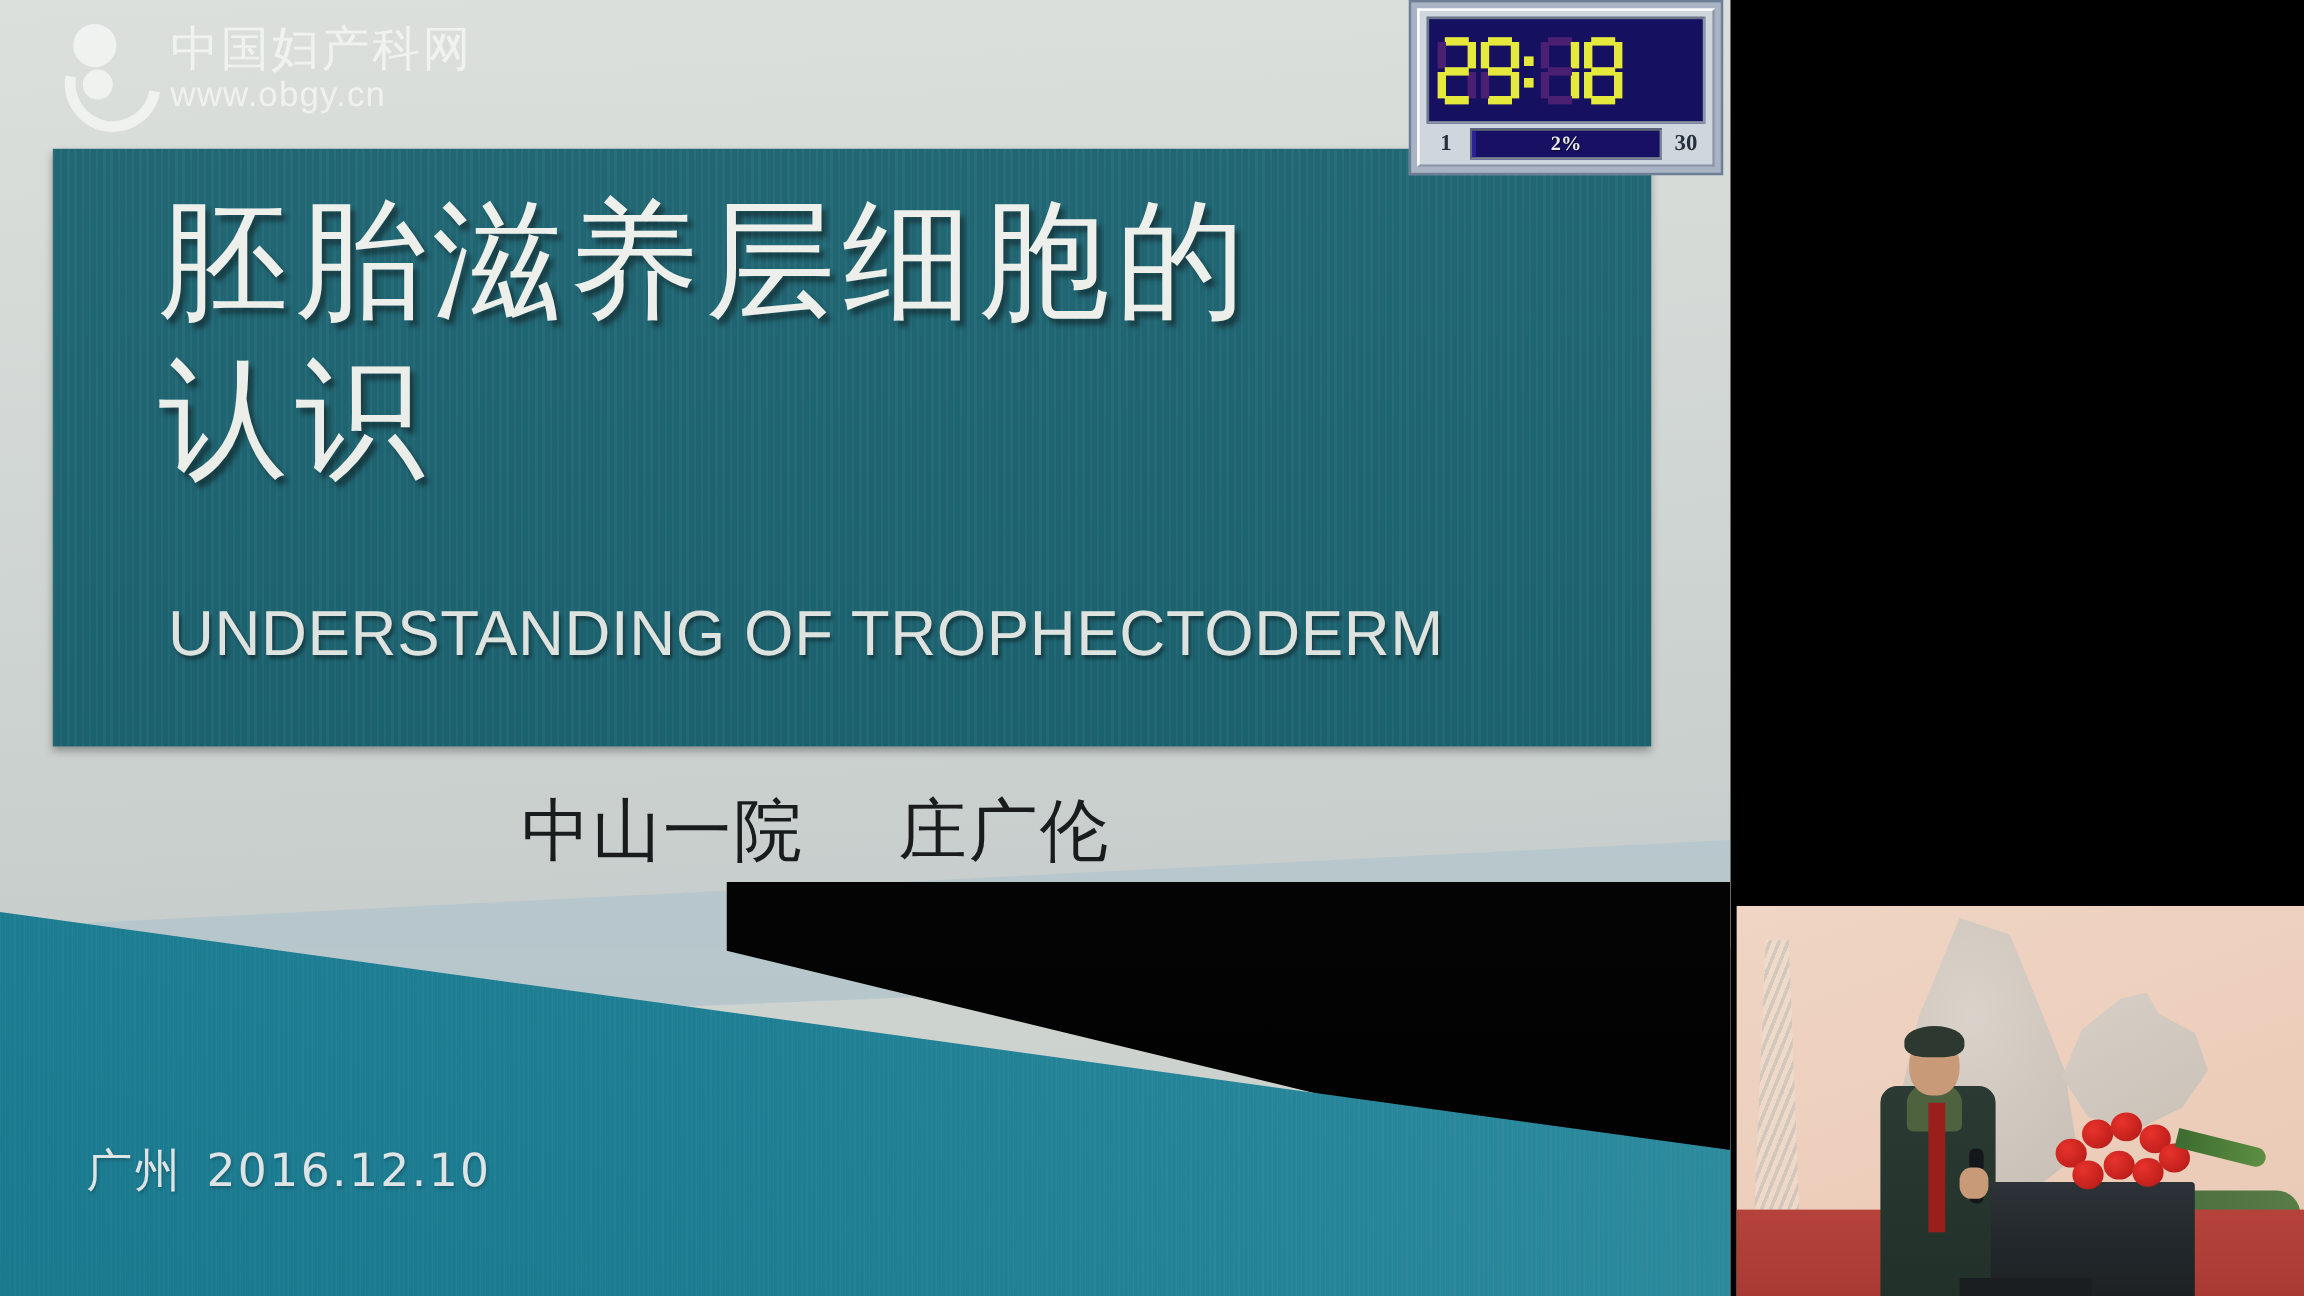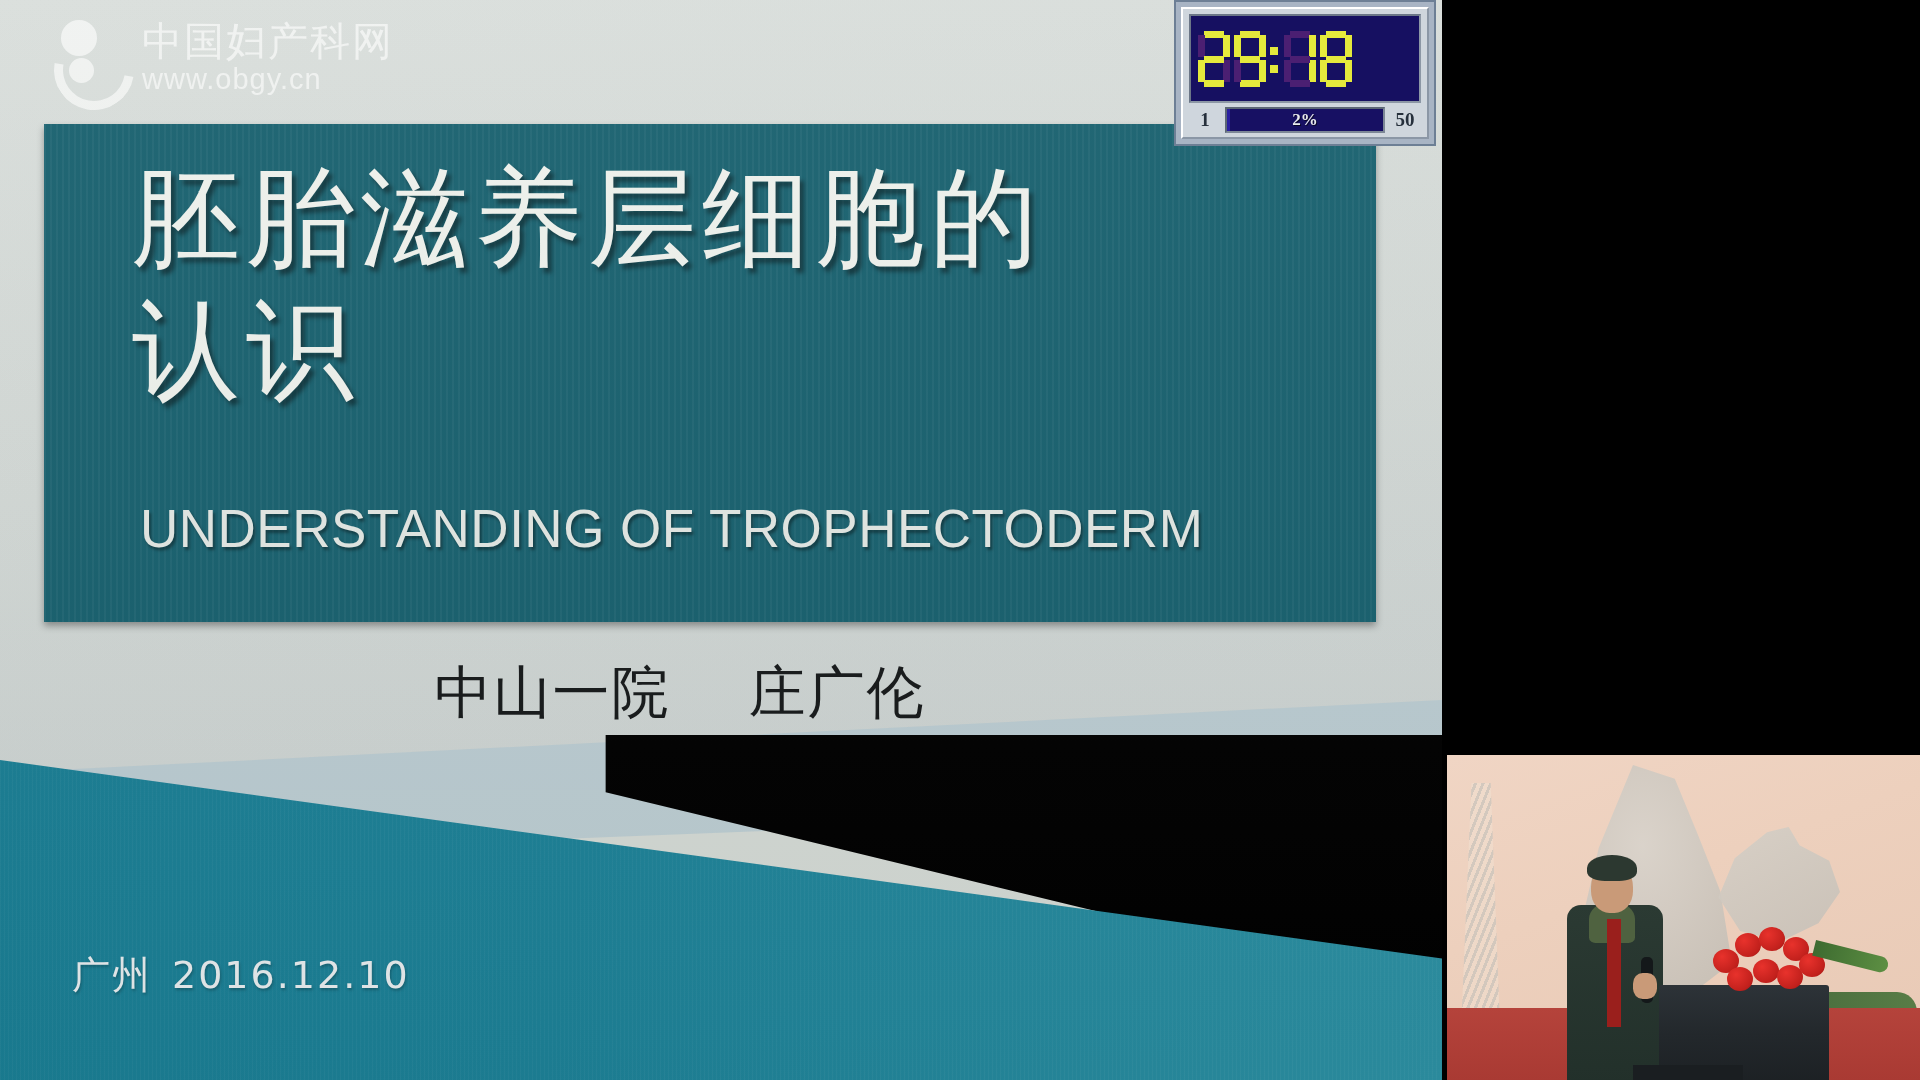--- a/index.html
+++ b/index.html
@@ -640,21 +640,21 @@
           </span>
         </div>
       </div>
 
       <div class="timer-bottom">
         <span class="timer-num">1</span>
         <div class="progress-track">
           <div class="progress-fill" style="width: 2%;"></div>
           <span class="progress-label">2%</span>
         </div>
-        <span class="timer-num">50</span>
+        <span class="timer-num">30</span>
       </div>
 
     </div>
   </div>
 
   <div class="video-feed">
     <div class="video-scene">
       <div class="tower"></div>
       <div class="statue-main"></div>
       <div class="statue-goat"></div>

